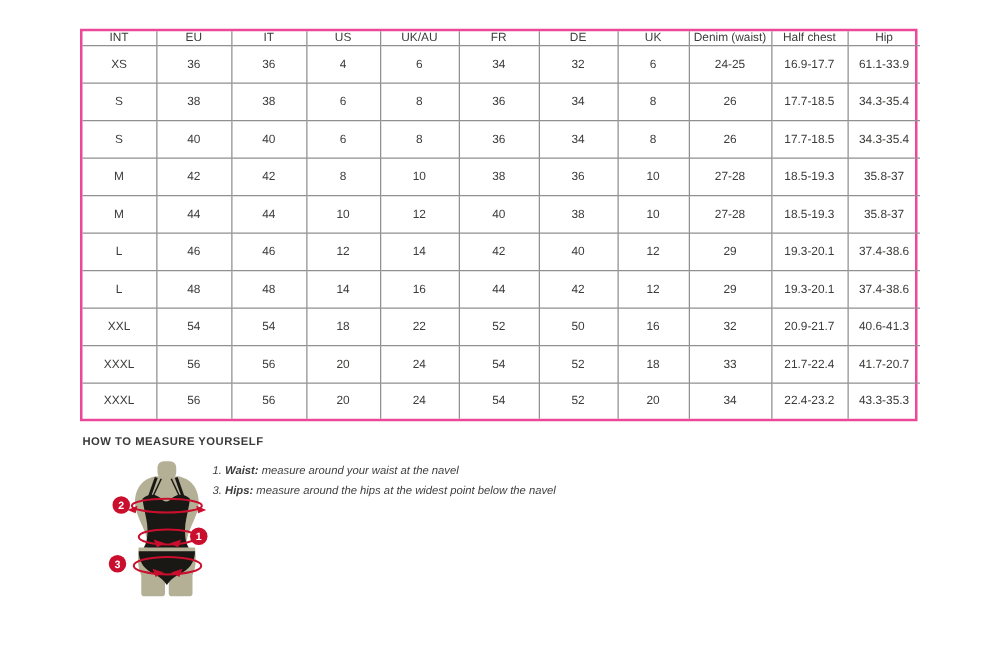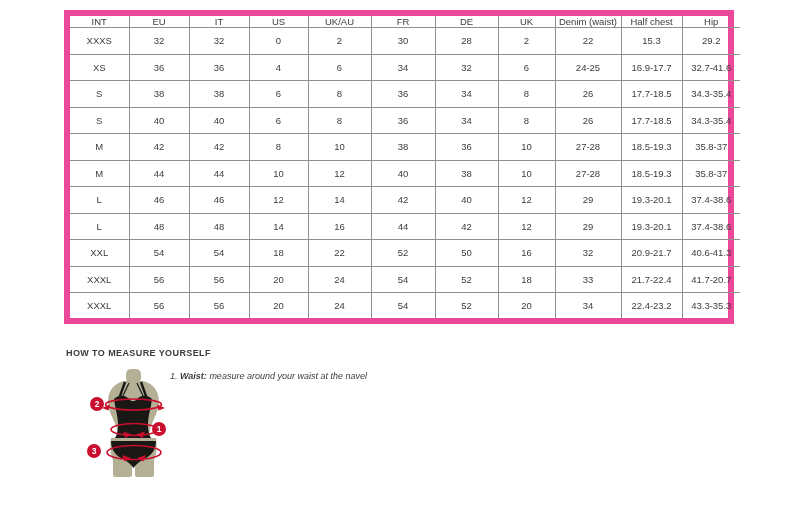--- a/index.html
+++ b/index.html
@@ -10,24 +10,24 @@
     height: 519px;
     font-family: "Liberation Sans", sans-serif;
     color: #3c3c3b;
     overflow: hidden;
   }
 
   
   .table-wrap {
     position: absolute;
     left: 64px;
-    top: 10px;
+    top: 23px;
     width: 670px;
     height: 314px;
-    border: 6px solid #ec4899;
+    border: 2px solid #ec4899;
     background: #ffffff;
   }
   table.size-chart {
     width: 100%;
     height: 100%;
     border-collapse: collapse;
     table-layout: fixed;
   }
   table.size-chart th,
   table.size-chart td {
@@ -107,44 +107,31 @@
           <th>FR</th>
           <th>DE</th>
           <th>UK</th>
           <th>Denim (waist)</th>
           <th>Half chest</th>
           <th>Hip</th>
         </tr>
     </thead>
     <tbody id="size-chart-body">
         <tr>
-          <td>XXXS</td>
-          <td>32</td>
-          <td>32</td>
-          <td>0</td>
-          <td>2</td>
-          <td>30</td>
-          <td>28</td>
-          <td>2</td>
-          <td>22</td>
-          <td>15.3</td>
-          <td>29.2</td>
-        </tr>
-        <tr>
           <td>XS</td>
           <td>36</td>
           <td>36</td>
           <td>4</td>
           <td>6</td>
           <td>34</td>
           <td>32</td>
           <td>6</td>
           <td>24-25</td>
           <td>16.9-17.7</td>
-          <td>32.7-41.6</td>
+          <td>61.1-33.9</td>
         </tr>
         <tr>
           <td>S</td>
           <td>38</td>
           <td>38</td>
           <td>6</td>
           <td>8</td>
           <td>36</td>
           <td>34</td>
           <td>8</td>
@@ -260,20 +247,24 @@
   </table>
 </div>
 
 <div class="measure-heading">HOW TO MEASURE YOURSELF</div>
 
 <div class="measure-list">
   <div class="measure-item">
     <span>1.</span>
     <span class="term">Waist:</span><span> measure around your waist at the navel</span>
   </div>
+  <div class="measure-item">
+    <span>3.</span>
+    <span class="term">Hips:</span><span> measure around the hips at the widest point below the navel</span>
+  </div>
 </div>
 
 <svg class="mannequin" viewBox="0 0 110 112">
 
   <g>
 
     <rect x="48" y="1" width="15" height="14" rx="5" fill="#b4b096"></rect>
 
     <path d="M30,34 C30,20 39,14 47,13 L64,13 C72,14 81,20 81,34
              C81,42 76,50 73,58 C71,64 71,68 71,72 L40,72

